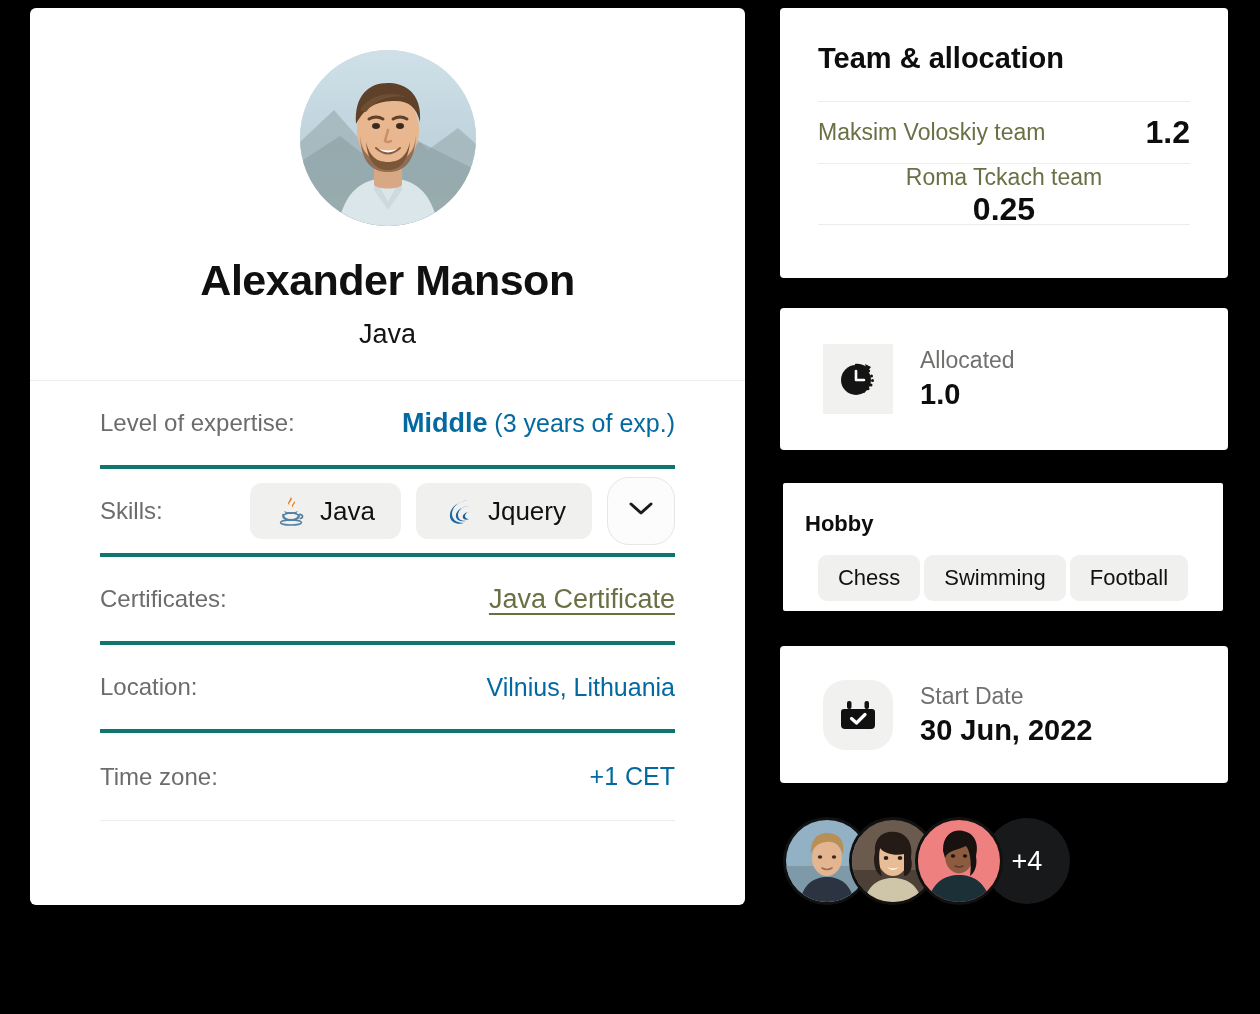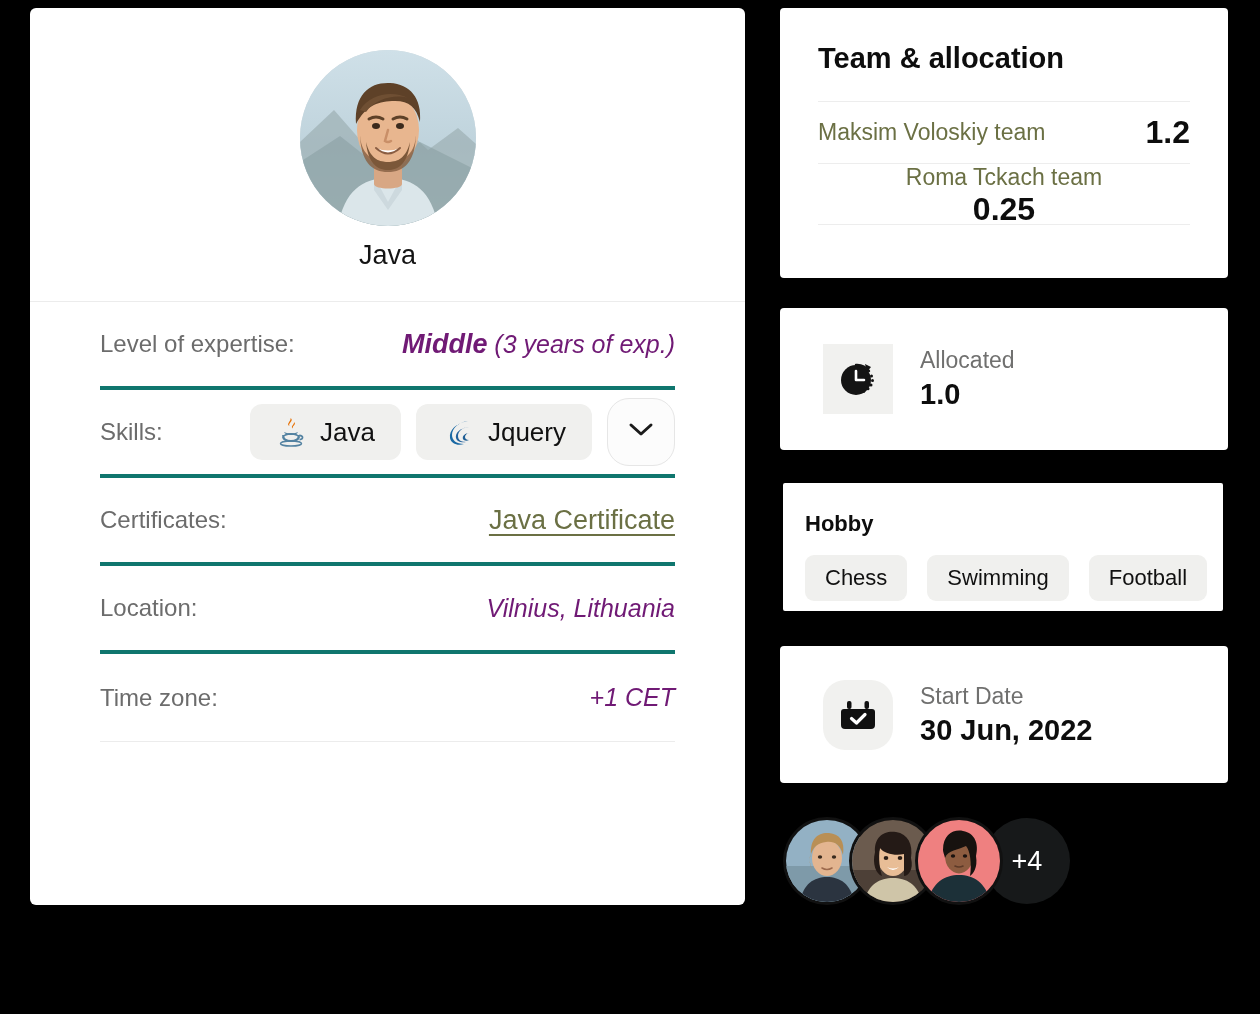--- a/index.html
+++ b/index.html
@@ -79,23 +79,22 @@
   }
   .detail-row:last-child { border-bottom: 1px solid #ececec; }
 
   .detail-label {
     font-size: 24px;
     color: #6c6c6c;
     white-space: nowrap;
   }
   .detail-value {
     font-size: 25px;
-    color: #701a75;
+    color: #0369a1;
     text-align: left;
-    font-style: italic;
   }
   .detail-value .strong { font-weight: bold; font-size: 27px; }
 
   .cert-link {
     font-size: 27px;
     color: #6b7044;
     text-decoration: underline;
     text-underline-offset: 5px;
     cursor: pointer;
   }
@@ -210,21 +209,21 @@
     padding: 28px 22px 0 22px;
     border-radius: 2px;
     box-shadow: 0 4px 10px rgba(0,0,0,0.75);
   }
   .hobby-title {
     font-size: 22px;
     font-weight: bold;
     color: #0d0d0d;
     margin-bottom: 18px;
   }
-  .hobby-chips { display: flex; gap: 20px; }
+  .hobby-chips { display: flex; gap: 4px; justify-content: center; }
   .hobby-chip {
     background: #f0f0ee;
     border-radius: 9px;
     padding: 10px 20px;
     font-size: 22px;
     color: #111;
     cursor: pointer;
   }
 
   
@@ -303,20 +302,21 @@
           <path d="M69 69 q7 -4 14 0" stroke="#5e4128" stroke-width="3" fill="none" stroke-linecap="round"></path>
           <path d="M93 69 q7 -4 14 0" stroke="#5e4128" stroke-width="3" fill="none" stroke-linecap="round"></path>
 
           <path d="M88 80 L85 91 q3 2 6 0" stroke="#c98f68" stroke-width="2.5" fill="none" stroke-linecap="round"></path>
 
           <path d="M76 98 q12 10 24 0 q-12 5 -24 0 Z" fill="#ffffff"></path>
           <path d="M76 98 q12 11 24 0" stroke="#8a5d42" stroke-width="2" fill="none" stroke-linecap="round"></path>
         </svg>
       </div>
 
+      <div class="profile-name">Alexander Manson</div>
       <div class="profile-role">Java</div>
     </div>
 
     <div class="detail-list">
 
       <div class="detail-row">
         <span class="detail-label">Level of expertise:</span>
         <span class="detail-value">
           <span class="strong">Middle</span>
           <span>(3 years of exp.)</span>

